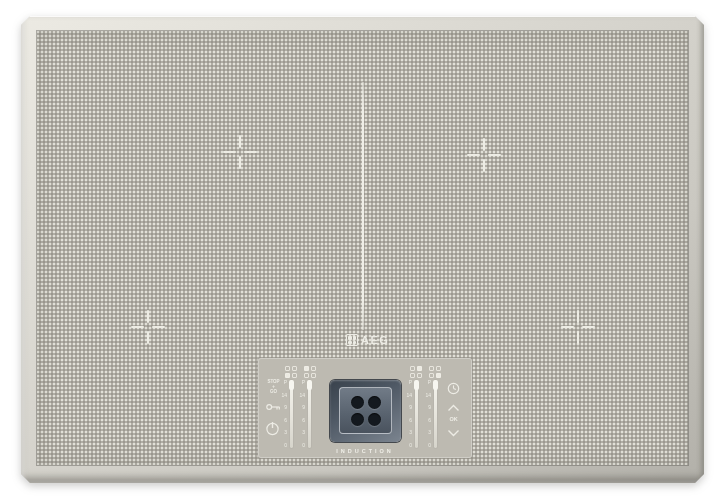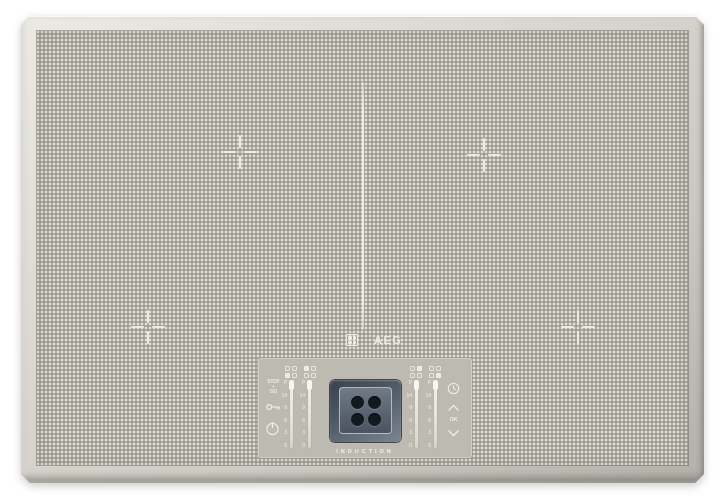--- a/index.html
+++ b/index.html
@@ -40,21 +40,21 @@
   .cross .v.t{top:0}.cross .v.b{bottom:0}
   .cross.c1{left:186px;top:104px}
   .cross.c2{left:430px;top:107px}
   .cross.c3{left:94px;top:279px}
   .cross.c4{left:524px;top:279px}
   .divider{
     position:absolute;left:325px;top:51px;width:2px;height:248px;
     background:linear-gradient(180deg,rgba(240,239,232,.45),#efeee7 12%,#efeee7 88%,rgba(240,239,232,.45));
   }
   
-  .logo{position:absolute;left:309px;top:303px;display:flex;align-items:center;gap:16px;color:#edece5;}
+  .logo{position:absolute;left:309px;top:303px;display:flex;align-items:center;gap:3px;color:#edece5;}
   .logo-mark{width:12px;height:12px;border:1.5px solid currentColor;box-sizing:border-box;
     display:grid;grid-template-columns:1fr 1fr;grid-template-rows:1fr 1fr;gap:1px;padding:1px;border-radius:1px;}
   .logo-mark span{background:currentColor;border-radius:1px;}
   .logo-text{font-size:11px;font-weight:bold;letter-spacing:1.5px;}
   
   .panel{
     position:absolute;left:221px;top:327px;width:214px;height:100px;
     background:#bdbab1;border-radius:3px;
     box-shadow:inset 0 0 0 1px rgba(255,255,255,.28), 0 0 0 1px rgba(148,146,138,.4);
     color:#edece5;

